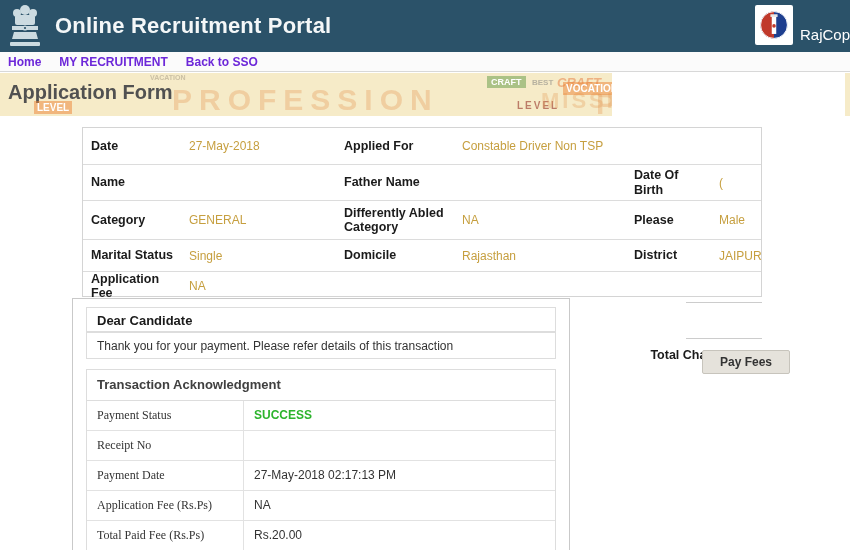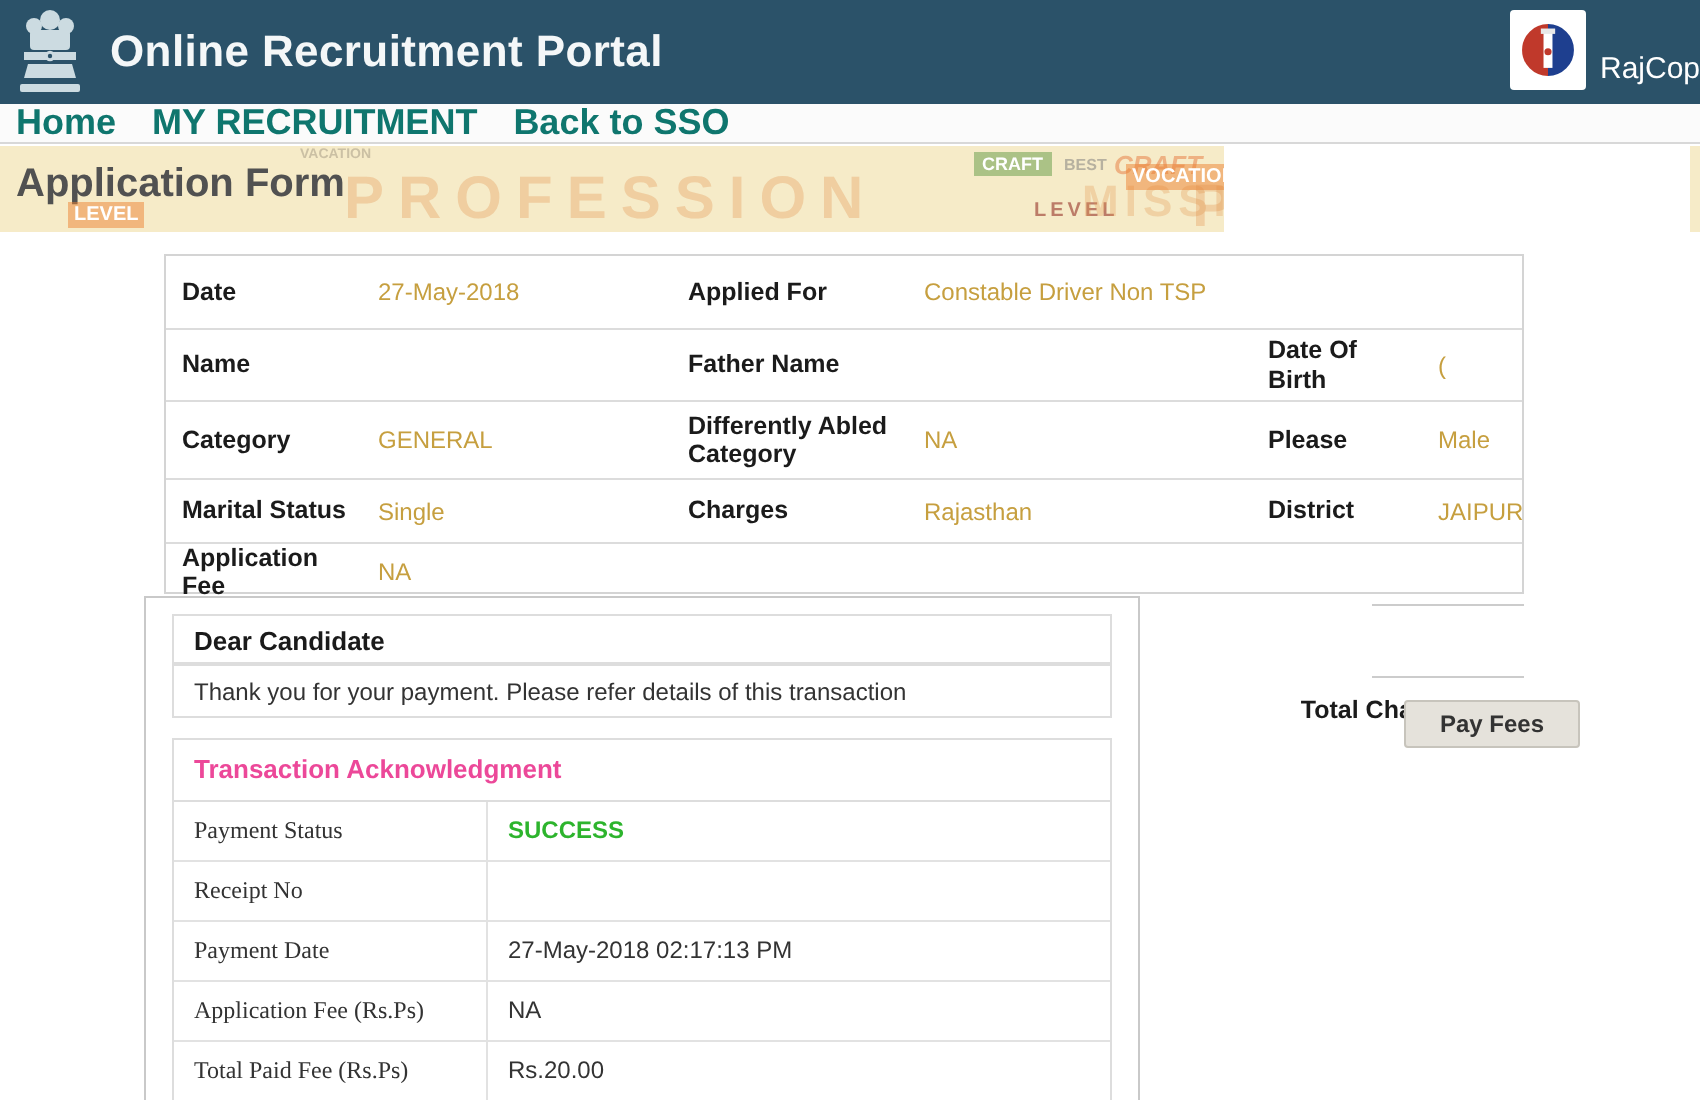--- a/index.html
+++ b/index.html
@@ -10,21 +10,21 @@
   .emblem{position:absolute;left:7px;top:3px;width:36px;height:46px;}
   .app-title{position:absolute;left:55px;top:0;height:52px;display:flex;align-items:center;
              color:#f4f7f8;font-size:22px;font-weight:bold;letter-spacing:.2px;}
   .badge-box{position:absolute;left:755px;top:5px;width:38px;height:40px;background:#fff;border-radius:2px;
              display:flex;align-items:center;justify-content:center;}
   .brand{position:absolute;left:800px;top:0;height:69px;display:flex;align-items:center;color:#fff;font-size:15px;}
 
   
   .nav{position:absolute;left:0;top:52px;width:850px;height:20px;background:#fbfbfb;
        border-bottom:1px solid #d8d8d8;display:flex;align-items:center;padding-left:3px;box-sizing:border-box;}
-  .nav-item{font-size:18px;font-weight:bold;color:#0f766e;padding:0 13px 0 5px;cursor:pointer;white-space:nowrap;}
+  .nav-item{font-size:12px;font-weight:bold;color:#6d28d9;padding:0 13px 0 5px;cursor:pointer;white-space:nowrap;}
 
   
   .banner{position:absolute;left:0;top:73px;width:612px;height:43px;background:#f6ebc8;overflow:hidden;}
   .banner-edge{position:absolute;right:0;top:73px;width:5px;height:43px;background:#f6ebc8;}
   .banner-title{position:absolute;left:8px;top:8px;font-size:20px;font-weight:600;color:#515151;}
   .wm{position:absolute;white-space:nowrap;font-weight:bold;}
   .wm-big{font-size:30px;color:rgba(224,140,70,.30);letter-spacing:7px;}
   .wm-big2{font-size:22px;color:rgba(224,150,80,.30);letter-spacing:3px;}
   .wm-chip-green{font-size:9px;color:#fff;background:rgba(110,160,80,.55);padding:1px 4px;}
   .wm-chip-orange{font-size:10px;color:#fff;background:rgba(235,130,50,.5);padding:1px 3px;}
@@ -48,21 +48,21 @@
   .tc-value{font-weight:bold;color:#c69f3f;}
   .pay-fees{position:absolute;left:702px;top:350px;width:88px;height:24px;background:#e5e2db;
             border:1px solid #c7c4bc;border-radius:2px;font-family:"Liberation Sans",sans-serif;
             font-size:12px;font-weight:bold;color:#333;cursor:pointer;}
 
   
   .ack-box{position:absolute;left:72px;top:298px;width:498px;height:260px;border:1px solid #c9c9c9;background:#fff;box-sizing:border-box;}
   .cell{position:absolute;left:13px;right:13px;border:1px solid #dddddd;box-sizing:border-box;background:#fff;}
   .dear-cell{top:8px;height:25px;font-size:13px;font-weight:bold;color:#1a1a1a;padding:5px 10px;}
   .thanks-cell{top:33px;height:27px;font-size:12px;color:#333;padding:6px 10px;}
-  .ackhdr-cell{top:70px;height:43px;font-size:13px;font-weight:bold;color:#ec4899;padding:7px 10px;}
+  .ackhdr-cell{top:70px;height:43px;font-size:13px;font-weight:bold;color:#404040;padding:7px 10px;}
   .transaction-table{position:absolute;left:13px;right:13px;top:101px;border:1px solid #dddddd;background:#fff;}
   .t-row{display:grid;grid-template-columns:157px 1fr;}
   .t-row + .t-row{border-top:1px solid #e2e2e2;}
   .t-label{font-size:12px;color:#333;padding:7px 10px;border-right:1px solid #e2e2e2;font-family:Liberation Serif, serif;}
   .t-value{font-size:12px;color:#333;padding:7px 10px;min-height:12px;}
   .t-value.success{color:#2db42d;font-weight:bold;}
 </style>
 </head>
 <body>
 
@@ -138,21 +138,21 @@
         <div class="d-label">Category</div>
         <div class="d-value">GENERAL</div>
         <div class="d-label">Differently Abled Category</div>
         <div class="d-value">NA</div>
         <div class="d-label">Please</div>
         <div class="d-value">Male</div>
       </div>
       <div class="d-row r3">
         <div class="d-label">Marital Status</div>
         <div class="d-value">Single</div>
-        <div class="d-label">Charges</div>
+        <div class="d-label">Domicile</div>
         <div class="d-value">Rajasthan</div>
         <div class="d-label">District</div>
         <div class="d-value">JAIPUR</div>
       </div>
       <div class="d-row r4">
         <div class="d-label">Application Fee</div>
         <div class="d-value">NA</div>
       </div>
     </div>
 

